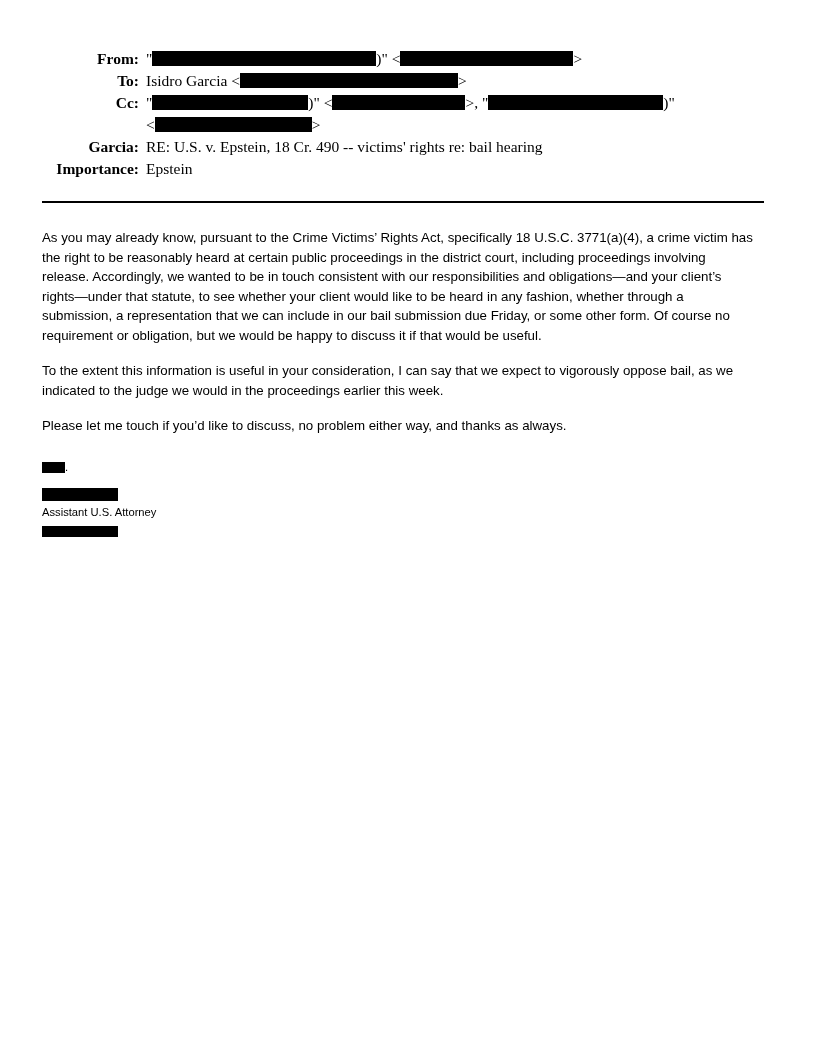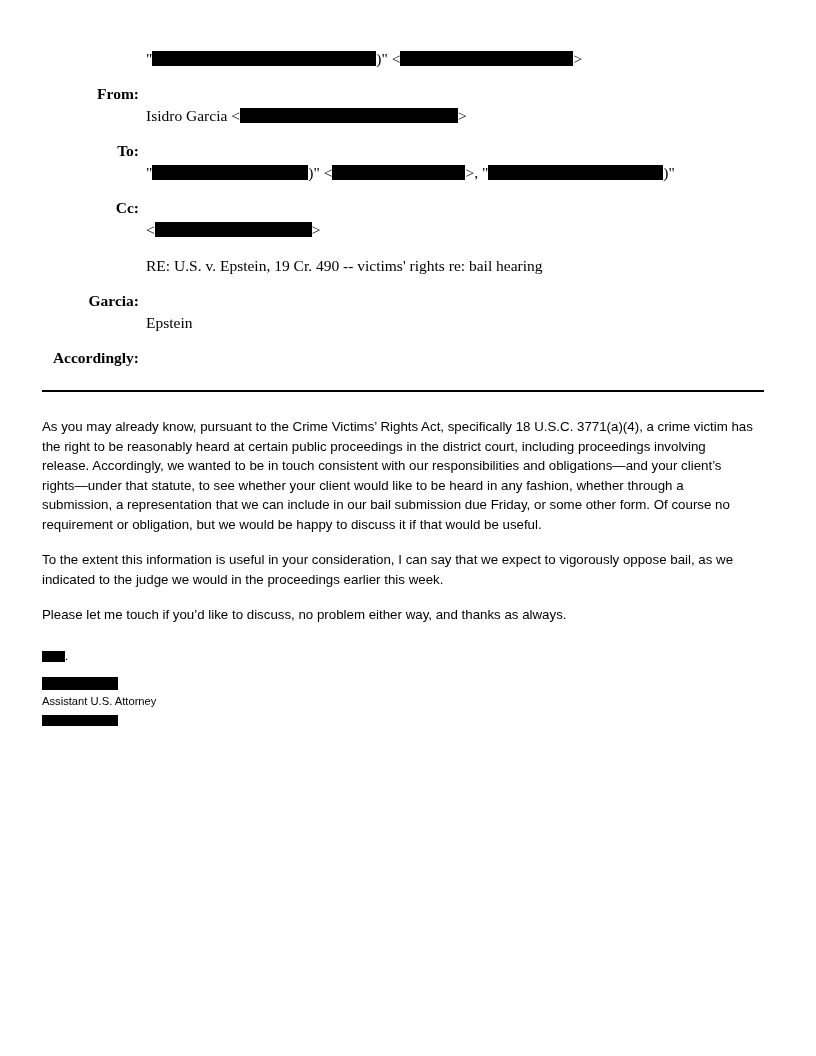--- a/index.html
+++ b/index.html
@@ -37,21 +37,20 @@
     min-height: 21px;
   }
   .hlabel {
     width: 104px;
     flex: 0 0 104px;
     text-align: right;
     font-weight: bold;
     padding-right: 7px;
     box-sizing: border-box;
     white-space: nowrap;
-    margin-top: 35px;
   }
   .hvalue {
     flex: 1 1 auto;
     display: flex;
     flex-wrap: wrap;
     align-items: center;
     gap: 0;
     white-space: pre-wrap;
   }
   .hvalue .txt { white-space: pre; }
@@ -128,26 +127,26 @@
 
     <div class="hrow">
       <div class="hlabel"></div>
       <div class="hvalue">
         <span class="txt">&lt;</span><span class="redact" style="width:157px;"></span><span class="txt">&gt;</span>
       </div>
     </div>
 
     <div class="hrow">
       <div class="hlabel">Garcia:</div>
-      <div class="hvalue">RE: U.S. v. Epstein, 19 Cr. 490 -- victims' rights re: bail hearing</div>
+      <div class="hvalue">RE: U.S. v. Epstein, 18 Cr. 490 -- victims' rights re: bail hearing</div>
     </div>
 
 
     <div class="hrow">
-      <div class="hlabel">Accordingly:</div>
+      <div class="hlabel">Importance:</div>
       <div class="hvalue">Epstein</div>
     </div>
 
   </div>
 
   <hr class="rule">
 
   <div class="body">
     <p>As you may already know, pursuant to the Crime Victims’ Rights Act, specifically 18 U.S.C. 3771(a)(4), a crime victim has the right to be reasonably heard at certain public proceedings in the district court, including proceedings involving release.  Accordingly, we wanted to be in touch consistent with our responsibilities and obligations—and your client’s rights—under that statute, to see whether your client would like to be heard in any fashion, whether through a submission, a representation that we can include in our bail submission due Friday, or some other form.  Of course no requirement or obligation, but we would be happy to discuss it if that would be useful.</p>
     <p>To the extent this information is useful in your consideration, I can say that we expect to vigorously oppose bail, as we indicated to the judge we would in the proceedings earlier this week.</p>

